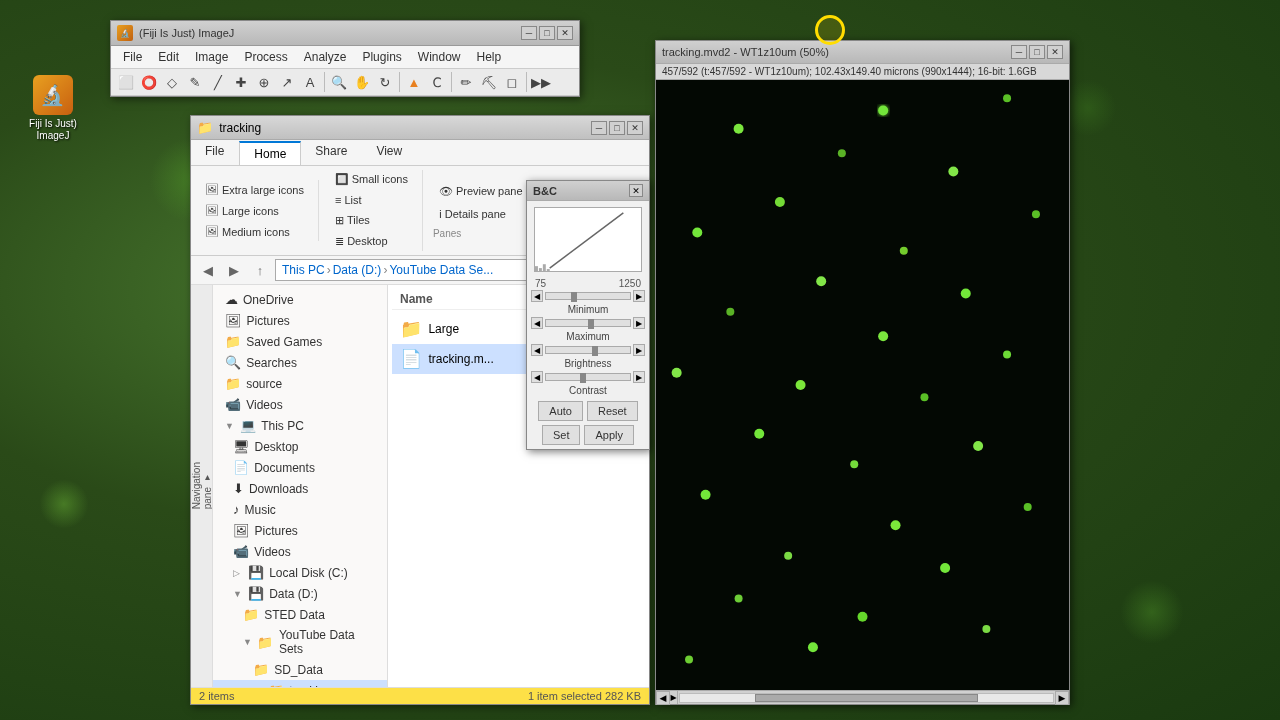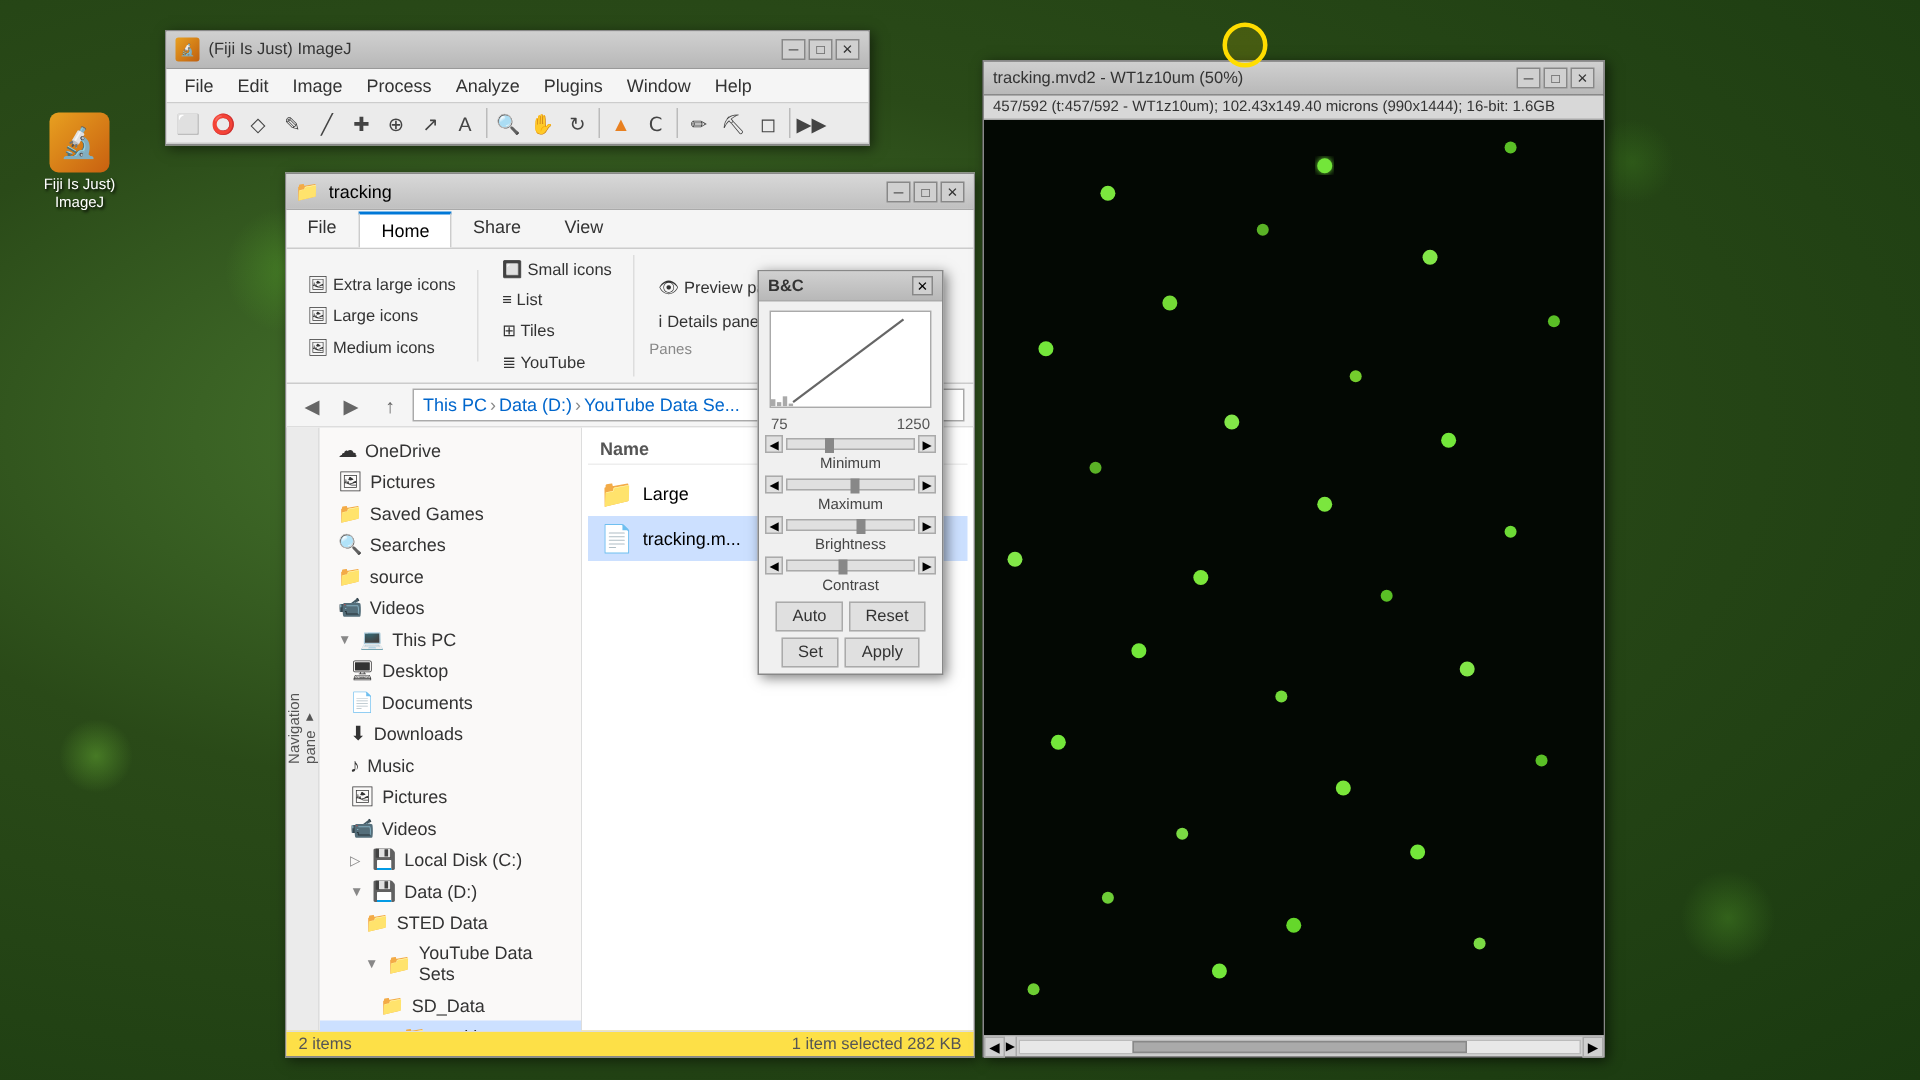--- a/index.html
+++ b/index.html
@@ -355,21 +355,21 @@
       color: #555;
       display: flex;
       justify-content: space-between;
       flex-shrink: 0;
     }
 
     
     .bc-dialog {
       position: absolute;
       top: 180px;
-      left: 505px;
+      left: 526px;
       width: 124px;
       background: #f0f0f0;
       border: 1px solid #888;
       box-shadow: 2px 2px 8px rgba(0,0,0,0.5);
     }
     .bc-titlebar {
       background: linear-gradient(to bottom, #d0d0d0, #b8b8b8);
       padding: 3px 6px;
       display: flex;
       align-items: center;
@@ -662,21 +662,21 @@
           <div class="ribbon-btn-small">
             <span>🔲 Small icons</span>
           </div>
           <div class="ribbon-btn-small">
             <span>≡ List</span>
           </div>
           <div class="ribbon-btn-small">
             <span>⊞ Tiles</span>
           </div>
           <div class="ribbon-btn-small">
-            <span>≣ YouTube</span>
+            <span>≣ Desktop</span>
           </div>
         </div>
 
         <div style="display:flex;flex-direction:column;gap:2px;border-right:1px solid #ddd;padding-right:8px;margin-right:4px;">
           <div class="ribbon-btn-small">
             <span>👁 Preview pane</span>
           </div>
           <div class="ribbon-btn-small">
             <span>ℹ Details pane</span>
           </div>

